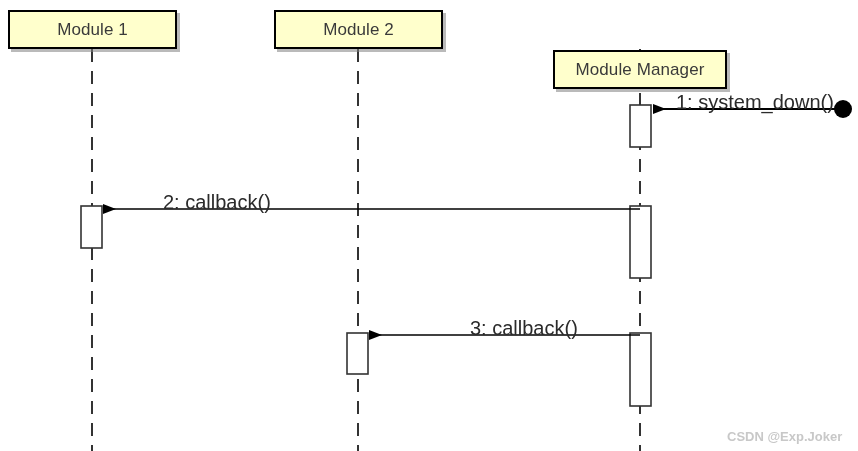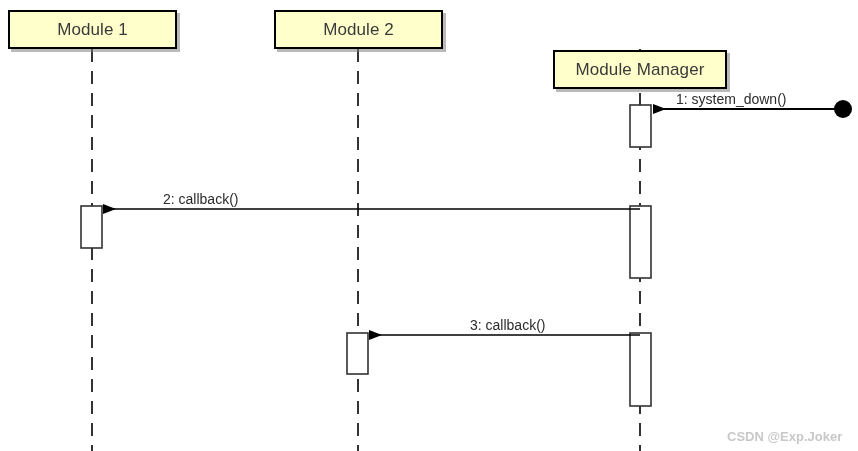--- a/index.html
+++ b/index.html
@@ -42,21 +42,21 @@
     font-family: "Liberation Sans", sans-serif;
     font-size: 17px;
     color: #3a3a3a;
     line-height: 1;
     white-space: nowrap;
     letter-spacing: 0.1px;
   }
   .message-label {
     position: absolute;
     font-family: "Liberation Sans", sans-serif;
-    font-size: 14px;
+    font-size: 20px;
     color: #2b2b2b;
     white-space: nowrap;
     line-height: 1;
   }
   .watermark {
     position: absolute;
     font-family: "Liberation Sans", sans-serif;
     font-size: 13px;
     color: #c8c8c8;
     white-space: nowrap;

